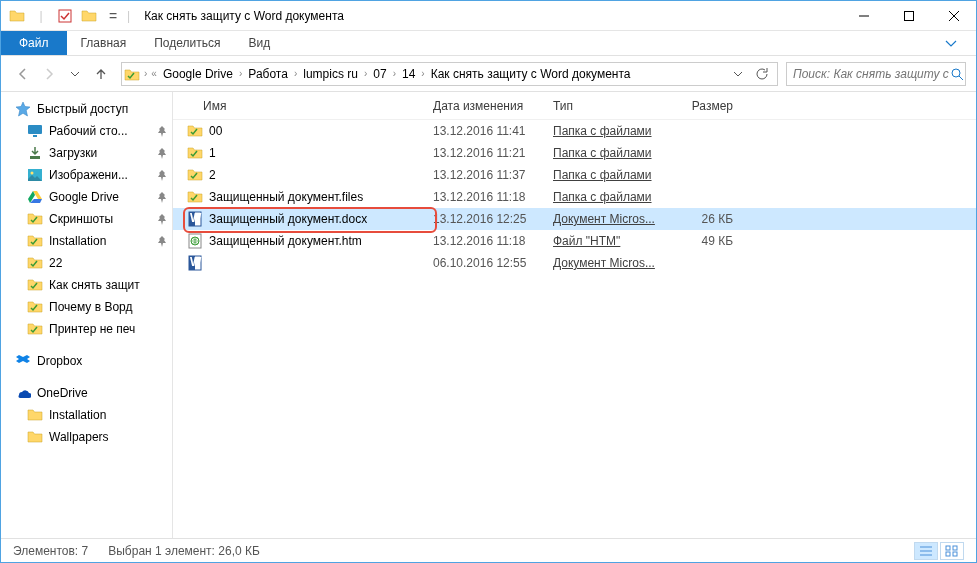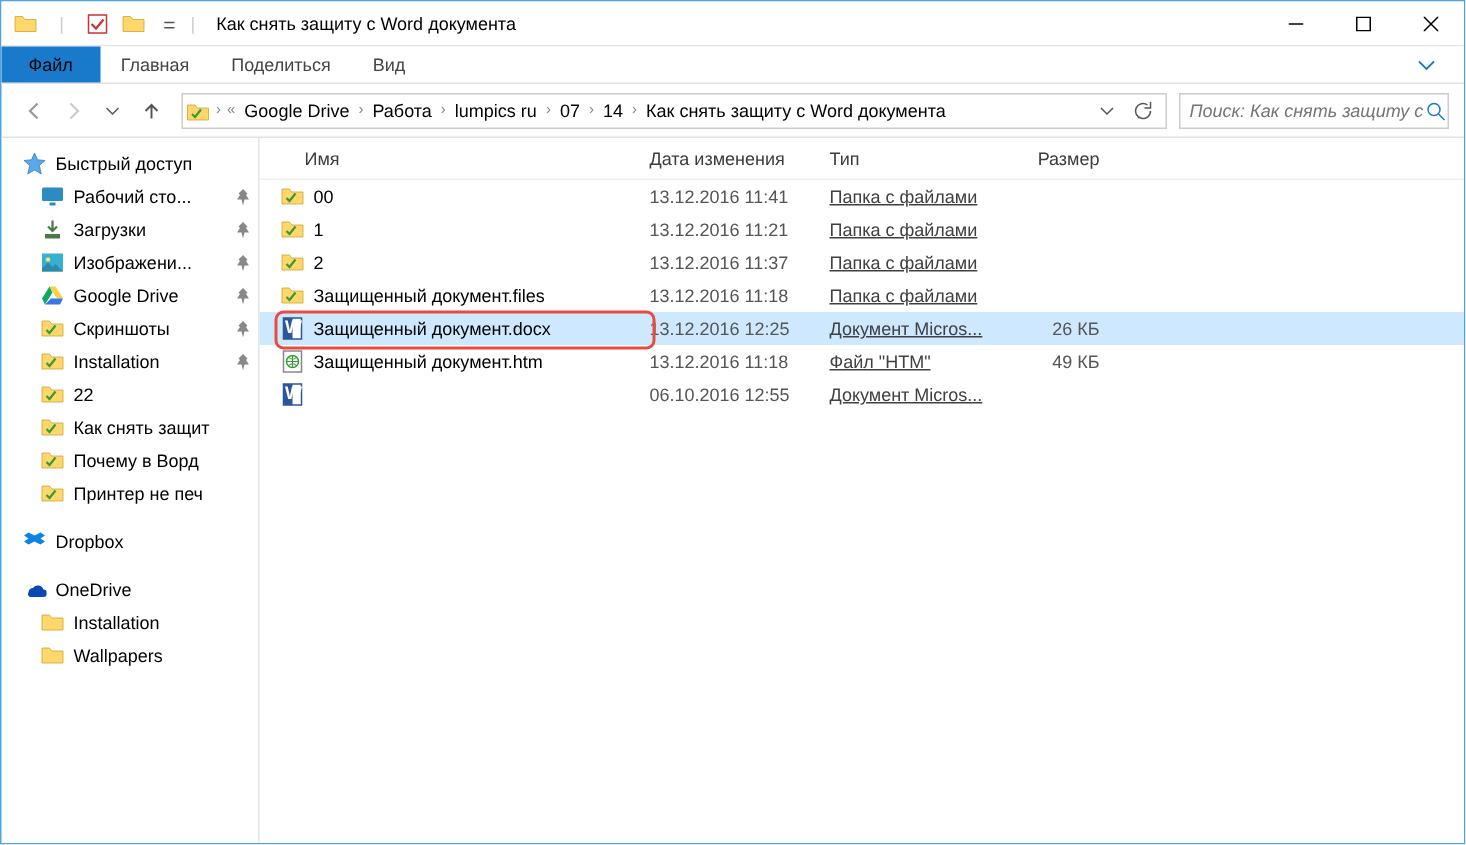--- a/index.html
+++ b/index.html
@@ -9,21 +9,21 @@
 
 .titlebar { height: 30px; background: #fff; display: flex; align-items: center; border-bottom: 1px solid #e5e5e5; }
 .tb-icon { width: 16px; height: 16px; margin: 0 4px; display: inline-flex; align-items: center; justify-content: center; }
 .tb-qat { display: flex; align-items: center; padding: 0 4px; }
 .tb-title { flex: 1; padding-left: 8px; color: #000; }
 .tb-syscontrols { display: flex; }
 .tb-btn { width: 45px; height: 29px; display: flex; align-items: center; justify-content: center; }
 
 
 .ribbon { height: 25px; background: #fff; display: flex; align-items: stretch; border-bottom: 1px solid #e1e1e1; }
-.ribbon-file { background: #1979ca; color: #000000; padding: 0 18px; display: flex; align-items: center; }
+.ribbon-file { background: #1979ca; color: #ffffff; padding: 0 18px; display: flex; align-items: center; }
 .ribbon-tab { padding: 0 14px; display: flex; align-items: center; color: #444; }
 .ribbon-spacer { flex: 1; }
 .ribbon-help { width: 50px; display: flex; align-items: center; justify-content: center; color: #1979ca; }
 
 
 .navbar { height: 36px; display: flex; align-items: center; padding: 0 10px; gap: 2px; border-bottom: 1px solid #e1e1e1; }
 .nav-btn { width: 24px; height: 24px; display: flex; align-items: center; justify-content: center; color: #555; border-radius: 2px; }
 .nav-btn.dis { color: #bbb; }
 .addr { flex: 1; height: 24px; border: 1px solid #ccc; display: flex; align-items: center; padding: 0 2px; margin: 0 6px; overflow: hidden; }
 .addr .crumb { padding: 0 4px; white-space: nowrap; color: #000; }
@@ -509,14 +509,34 @@
               </span>
             </div>
             <div class="c-date">06.10.2016 12:55</div>
             <div class="c-type">Документ Micros...</div>
             <div class="c-size"></div>
           </div>
         </div>
     </div>
   </div>
 
+  <div class="status">
+    <span>Элементов: 7</span>
+    <span class="sp"></span>
+    <span>Выбран 1 элемент: 26,0 КБ</span>
+    <div class="status-right">
+      <div class="view-btn on">
+          <svg width="14" height="12">
+            <path d="M1 2h12M1 6h12M1 10h12" stroke="#4a90d9"></path>
+          </svg>
+        </div>
+      <div class="view-btn">
+          <svg width="14" height="12">
+            <rect x="1" y="1" width="4" height="4" fill="none" stroke="#4a90d9"></rect>
+            <rect x="8" y="1" width="4" height="4" fill="none" stroke="#4a90d9"></rect>
+            <rect x="1" y="7" width="4" height="4" fill="none" stroke="#4a90d9"></rect>
+            <rect x="8" y="7" width="4" height="4" fill="none" stroke="#4a90d9"></rect>
+          </svg>
+        </div>
+    </div>
+  </div>
 
 </div>
 
 </body></html>

